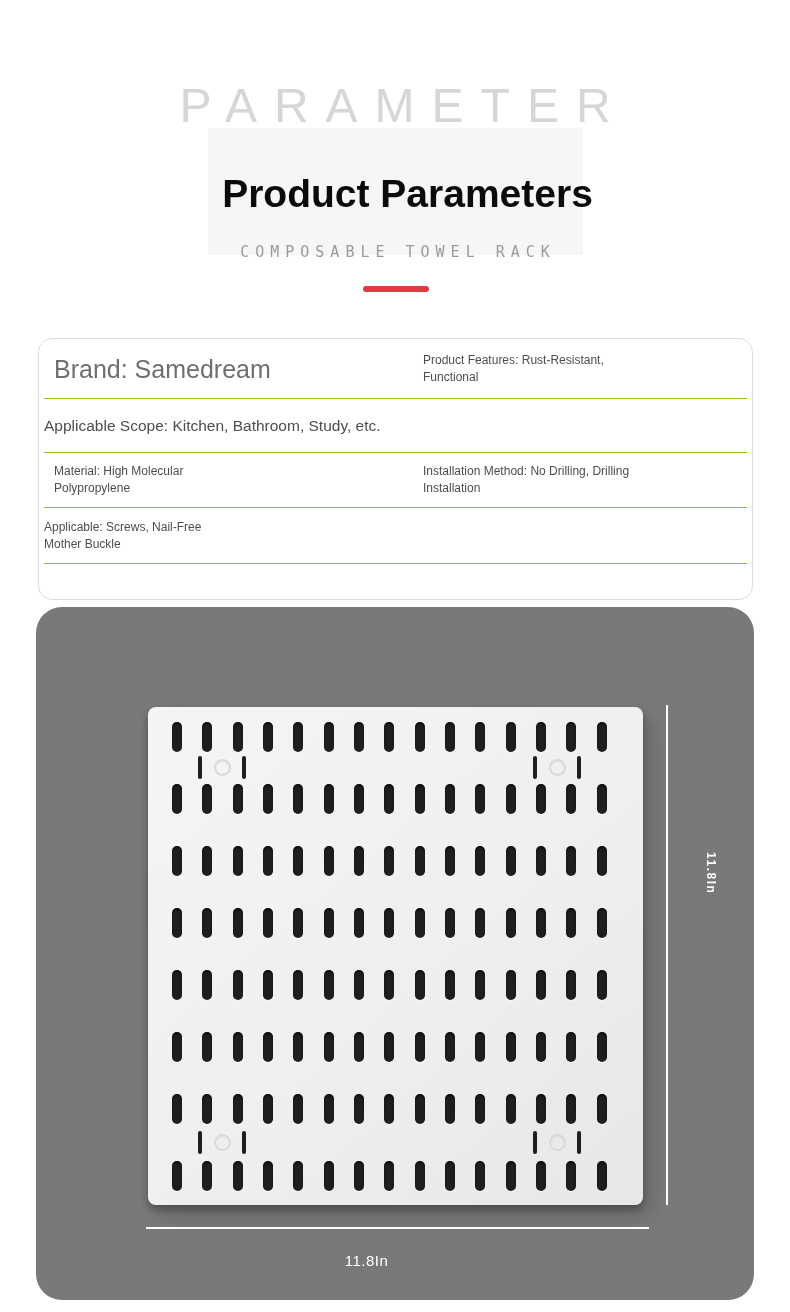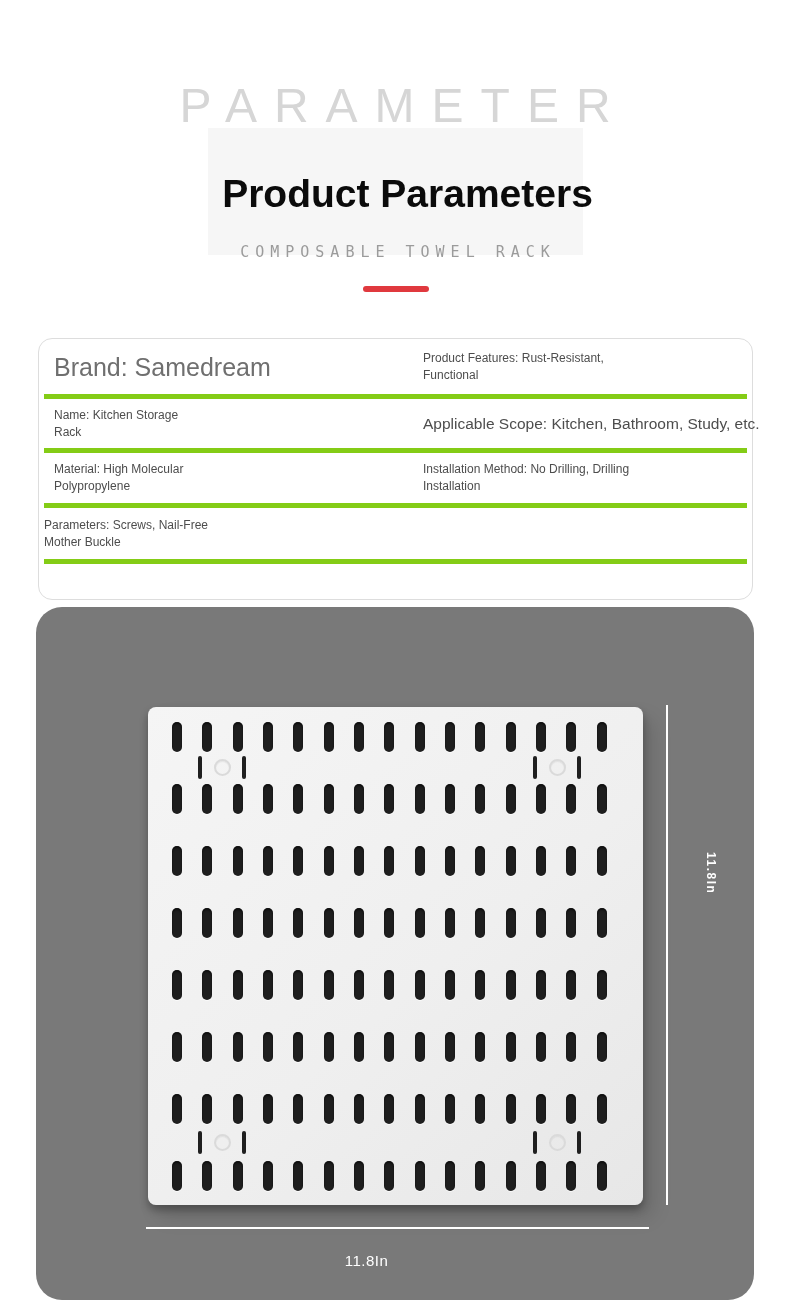--- a/index.html
+++ b/index.html
@@ -49,21 +49,21 @@
   .spec-card {
     position: absolute; left: 38px; top: 338px;
     width: 715px; height: 262px;
     background: #ffffff;
     border: 1px solid #dddddd;
     border-radius: 14px;
   }
   .spec-row {
     display: grid;
     grid-template-columns: 379px 1fr;
-    border-bottom: 5px solid #84cc16;
+    border-bottom: 1px solid #84cc16;
     margin: 0 5px;
   }
   .spec-row .cell {
     display: flex; align-items: center;
     font-size: 12px; line-height: 17px;
     color: #4d4d4d;
     white-space: pre-line;
   }
   .spec-row .cell.left { padding-left: 10px; }
   .spec-row.r0 { height: 60px; }
@@ -146,32 +146,30 @@
   <div class="accent-bar" style="background: rgb(224, 57, 62);"></div>
 
   <div class="spec-card">
     <div>
         <div class="spec-row r0">
           <div class="cell left">Brand: Samedream</div>
           <div class="cell right">Product Features: Rust-Resistant,
 Functional</div>
         </div>
         <div class="spec-row r1">
-          <div class="cell left">Name: Kitchen Storage
-Rack</div>
           <div class="cell right">Applicable Scope: Kitchen, Bathroom, Study, etc.</div>
         </div>
         <div class="spec-row r2">
           <div class="cell left">Material: High Molecular
 Polypropylene</div>
           <div class="cell right">Installation Method: No Drilling, Drilling
 Installation</div>
         </div>
         <div class="spec-row r3">
-          <div class="cell right">Parameters: Screws, Nail-Free
+          <div class="cell right">Applicable: Screws, Nail-Free
 Mother Buckle</div>
         </div>
       </div>
   </div>
 
   <div class="product-panel" style="background: rgb(121, 121, 121);">
     <div class="pegboard">
         <div class="slot-row" style="top: 15px;">
           <div class="peg-slot" style="background: rgb(30, 30, 30);"></div>
           <div class="peg-slot" style="background: rgb(30, 30, 30);"></div>

